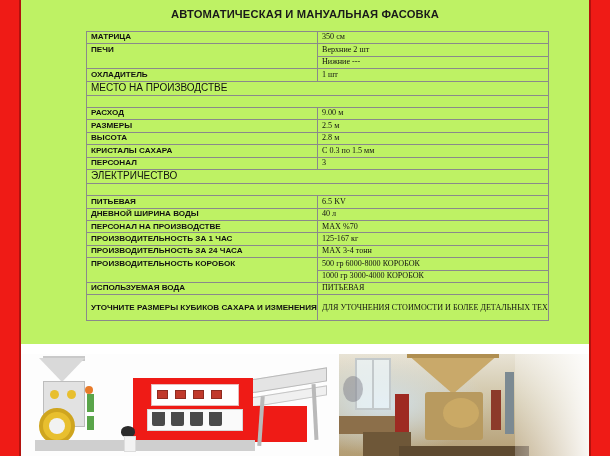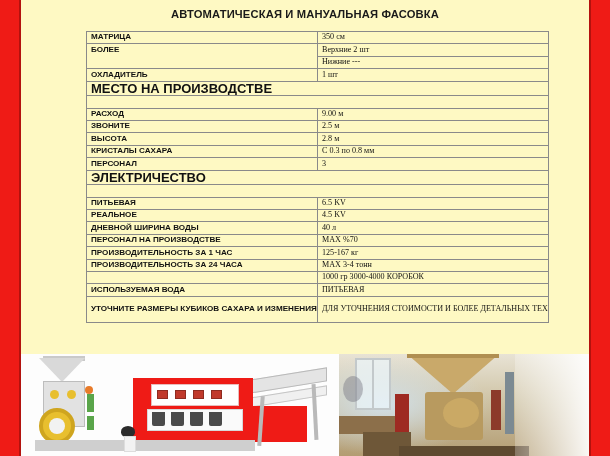--- a/index.html
+++ b/index.html
@@ -6,22 +6,22 @@
   * { box-sizing: border-box; }
   html, body {
     margin: 0; padding: 0;
     width: 610px; height: 456px;
     background: #ffffff;
     font-family: "Liberation Sans", sans-serif;
     overflow: hidden;
   }
   #page {
     position: relative;
-    width: 610px; height: 456px;
-    background: #fef9c3;
+    width: 610px; height: 344px;
+    background: #bef264;
     padding-left: 20px;
   }
   
   .band {
     position: absolute; top: 0; height: 456px;
     background: #ef1b16;
   }
   .band-left  { left: 0;  width: 21px; }
   .band-right { left: 589px; width: 21px; }
   .band-left::after {
@@ -62,23 +62,23 @@
     line-height: 1.05;
     white-space: nowrap;
     overflow: hidden;
   }
   .col-label { width: 231px; font-weight: bold; }
   .col-value { width: 231px; font-weight: normal; font-family: Liberation Serif, serif; }
   .spec-table tr { height: 12.4px; }
   .spec-table td.nb { border-bottom: none; }
   .spec-table td.nt { border-top: none; }
   .section-head td {
-    font-weight: bold;
+    font-weight: normal;
     height: 14px;
-    font-size: 13px;
+    font-size: 10px;
   }
   .two-line {
     white-space: normal;
     line-height: 1.38;
     padding-top: 1px;
     padding-bottom: 1px;
   }
   .gap-row td {
     border-left: 1px solid #8a8a8a;
     border-right: 1px solid #8a8a8a;
@@ -199,21 +199,21 @@
     <colgroup>
       <col class="col-label">
         <col class="col-value">
     </colgroup>
     <tbody id="spec-body">
         <tr>
           <td class="col-label">МАТРИЦА</td>
           <td class="col-value">350 см</td>
         </tr>
         <tr>
-          <td class="col-label nb">БОЛЕЕ</td>
+          <td class="col-label nb">ПЕЧИ</td>
           <td class="col-value">Верхние  2 шт</td>
         </tr>
         <tr>
           <td class="col-label nt"></td>
           <td class="col-value">Нижние  ---</td>
         </tr>
         <tr>
           <td class="col-label">ОХЛАДИТЕЛЬ</td>
           <td class="col-value">1 шт</td>
         </tr>
@@ -221,64 +221,64 @@
           <td colspan="2">МЕСТО НА ПРОИЗВОДСТВЕ</td>
         </tr>
         <tr class="gap-row">
           <td colspan="2"></td>
         </tr>
         <tr>
           <td class="col-label">РАСХОД</td>
           <td class="col-value">9.00 м</td>
         </tr>
         <tr>
-          <td class="col-label">ЗВОНИТЕ</td>
+          <td class="col-label">РАЗМЕРЫ</td>
           <td class="col-value">2.5 м</td>
         </tr>
         <tr>
           <td class="col-label">ВЫСОТА</td>
           <td class="col-value">2.8 м</td>
         </tr>
         <tr>
           <td class="col-label">КРИСТАЛЫ САХАРА</td>
-          <td class="col-value"> С 0.3 по  0.8 мм</td>
+          <td class="col-value"> С 0.3 по  1.5 мм</td>
         </tr>
         <tr>
           <td class="col-label">ПЕРСОНАЛ</td>
           <td class="col-value">3</td>
         </tr>
         <tr class="section-head">
           <td colspan="2">ЭЛЕКТРИЧЕСТВО</td>
         </tr>
         <tr class="gap-row">
           <td colspan="2"></td>
         </tr>
         <tr>
           <td class="col-label">ПИТЬЕВАЯ</td>
           <td class="col-value">6.5 KV</td>
         </tr>
         <tr>
-          <td class="col-label">РЕАЛЬНОЕ</td>
-          <td class="col-value">4.5 KV</td>
-        </tr>
-        <tr>
           <td class="col-label">ДНЕВНОЙ ШИРИНА ВОДЫ</td>
           <td class="col-value">40 л</td>
         </tr>
         <tr>
           <td class="col-label">ПЕРСОНАЛ НА ПРОИЗВОДСТВЕ</td>
           <td class="col-value">MAX %70</td>
         </tr>
         <tr>
           <td class="col-label">ПРОИЗВОДИТЕЛЬНОСТЬ ЗА 1 ЧАС</td>
           <td class="col-value">125-167 кг</td>
         </tr>
         <tr>
           <td class="col-label">ПРОИЗВОДИТЕЛЬНОСТЬ ЗА 24 ЧАСА</td>
           <td class="col-value">MAX 3-4 тонн</td>
+        </tr>
+        <tr>
+          <td class="col-label nb">ПРОИЗВОДИТЕЛЬНОСТЬ КОРОБОК</td>
+          <td class="col-value">500 гр  6000-8000 КОРОБОК</td>
         </tr>
         <tr>
           <td class="col-label nt"></td>
           <td class="col-value">1000 гр  3000-4000 КОРОБОК</td>
         </tr>
         <tr>
           <td class="col-label">ИСПОЛЬЗУЕМАЯ ВОДА</td>
           <td class="col-value">ПИТЬЕВАЯ</td>
         </tr>
         <tr style="height: 26px;">

